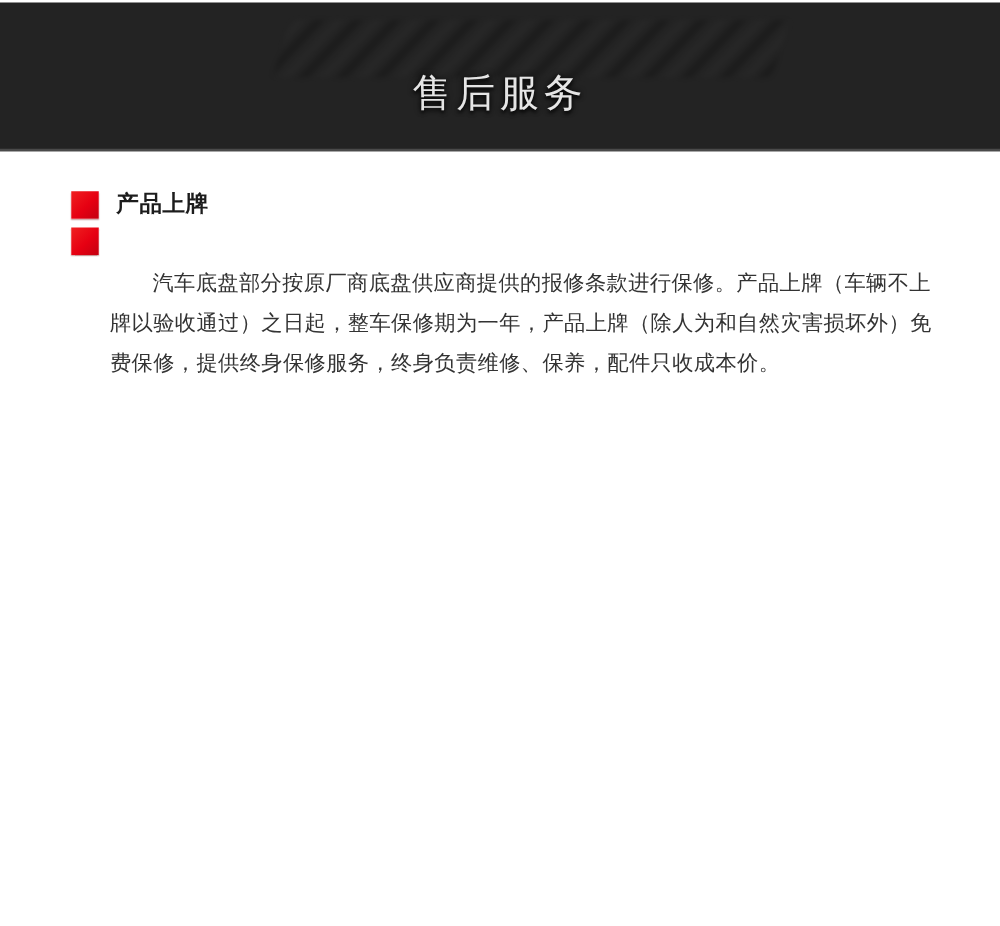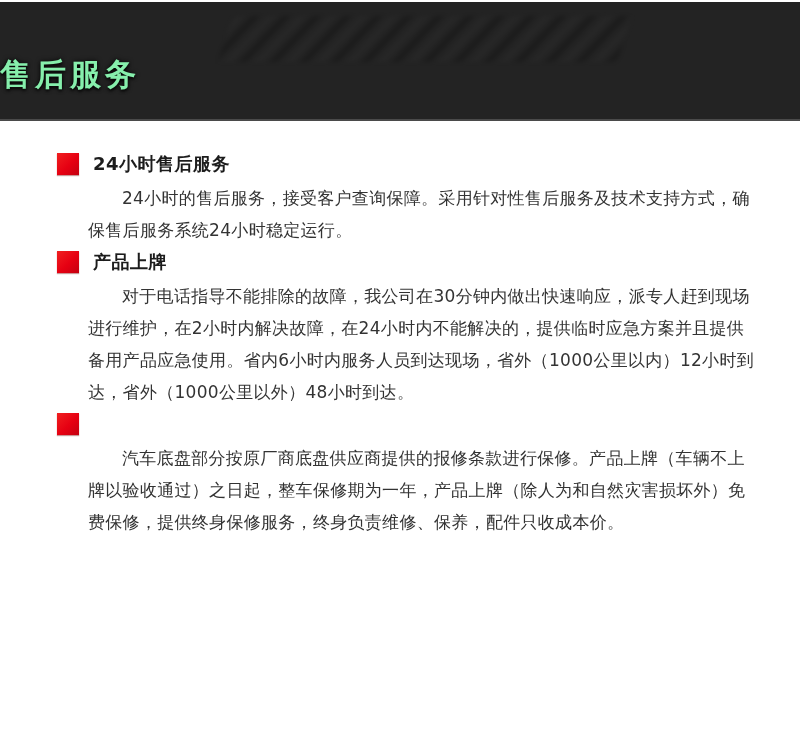--- a/index.html
+++ b/index.html
@@ -40,24 +40,24 @@
     );
     filter: blur(2px);
     opacity: 0.5;
     transform: skewX(-18deg);
   }
   .banner .title {
     position: absolute;
     left: 0;
     right: 0;
     top: 52px;
-    text-align: left;
-    color: #86efac;
+    text-align: center;
+    color: #e5e5e5;
     font-size: 31px;
-    font-weight: bold;
+    font-weight: normal;
     letter-spacing: 4px;
     text-shadow: 0 0 5px rgba(0,0,0,0.9), 0 2px 3px rgba(0,0,0,0.7);
   }
   
   .content {
     padding: 32px 44px 0 57px;
   }
   .section-header {
     display: flex;
     align-items: center;
@@ -97,40 +97,30 @@
 
 <div class="page">
 
   <div class="banner">
     <div class="watermark"></div>
     <div class="title">售后服务</div>
   </div>
 
   <div class="content">
 
-    <div class="section">
-      <div class="section-header">
-        <span class="bullet"></span>
-        <span class="section-title">24小时售后服务</span>
-      </div>
-      <div class="section-body">
-        <p class="para">24小时的售后服务，接受客户查询保障。采用针对性售后服务及技术支持方式，确保售后服务系统24小时稳定运行。</p>
-      </div>
-    </div>
 
     <div class="section">
       <div class="section-header">
         <span class="bullet"></span>
         <span class="section-title">产品上牌</span>
       </div>
     </div>
 
     <div class="section">
       <div class="section-body">
-        <p class="para">对于电话指导不能排除的故障，我公司在30分钟内做出快速响应，派专人赶到现场进行维护，在2小时内解决故障，在24小时内不能解决的，提供临时应急方案并且提供备用产品应急使用。省内6小时内服务人员到达现场，省外（1000公里以内）12小时到达，省外（1000公里以外）48小时到达。</p>
       </div>
     </div>
 
     <div class="section">
       <div class="section-header">
         <span class="bullet"></span>
       </div>
       <div class="section-body">
         <p class="para">汽车底盘部分按原厂商底盘供应商提供的报修条款进行保修。产品上牌（车辆不上牌以验收通过）之日起，整车保修期为一年，产品上牌（除人为和自然灾害损坏外）免费保修，提供终身保修服务，终身负责维修、保养，配件只收成本价。</p>
       </div>

